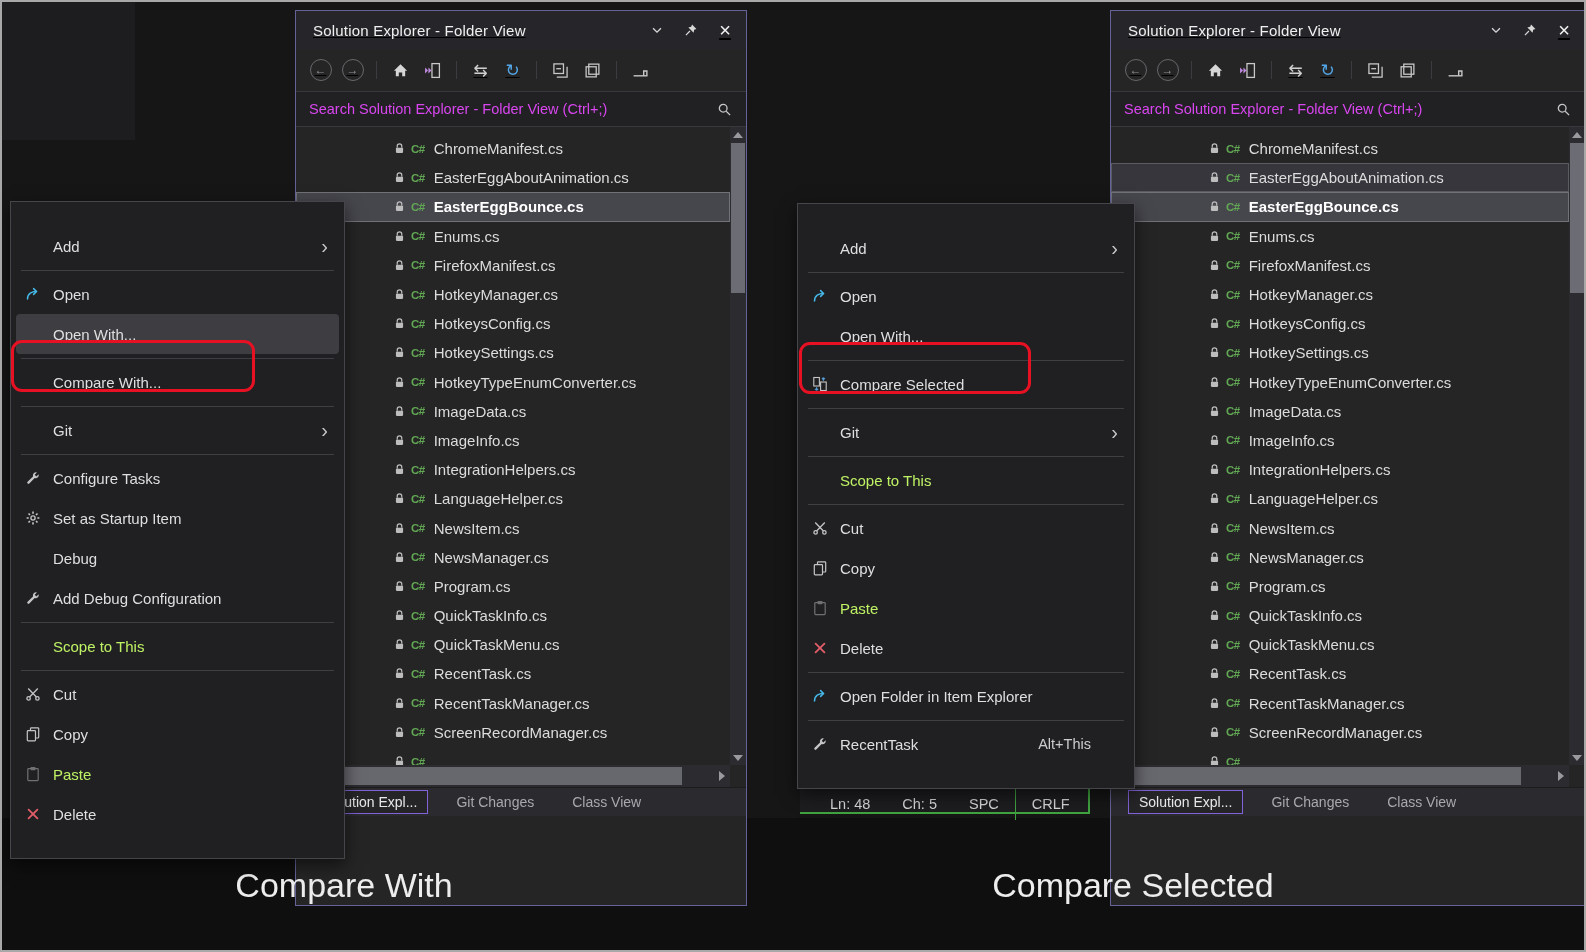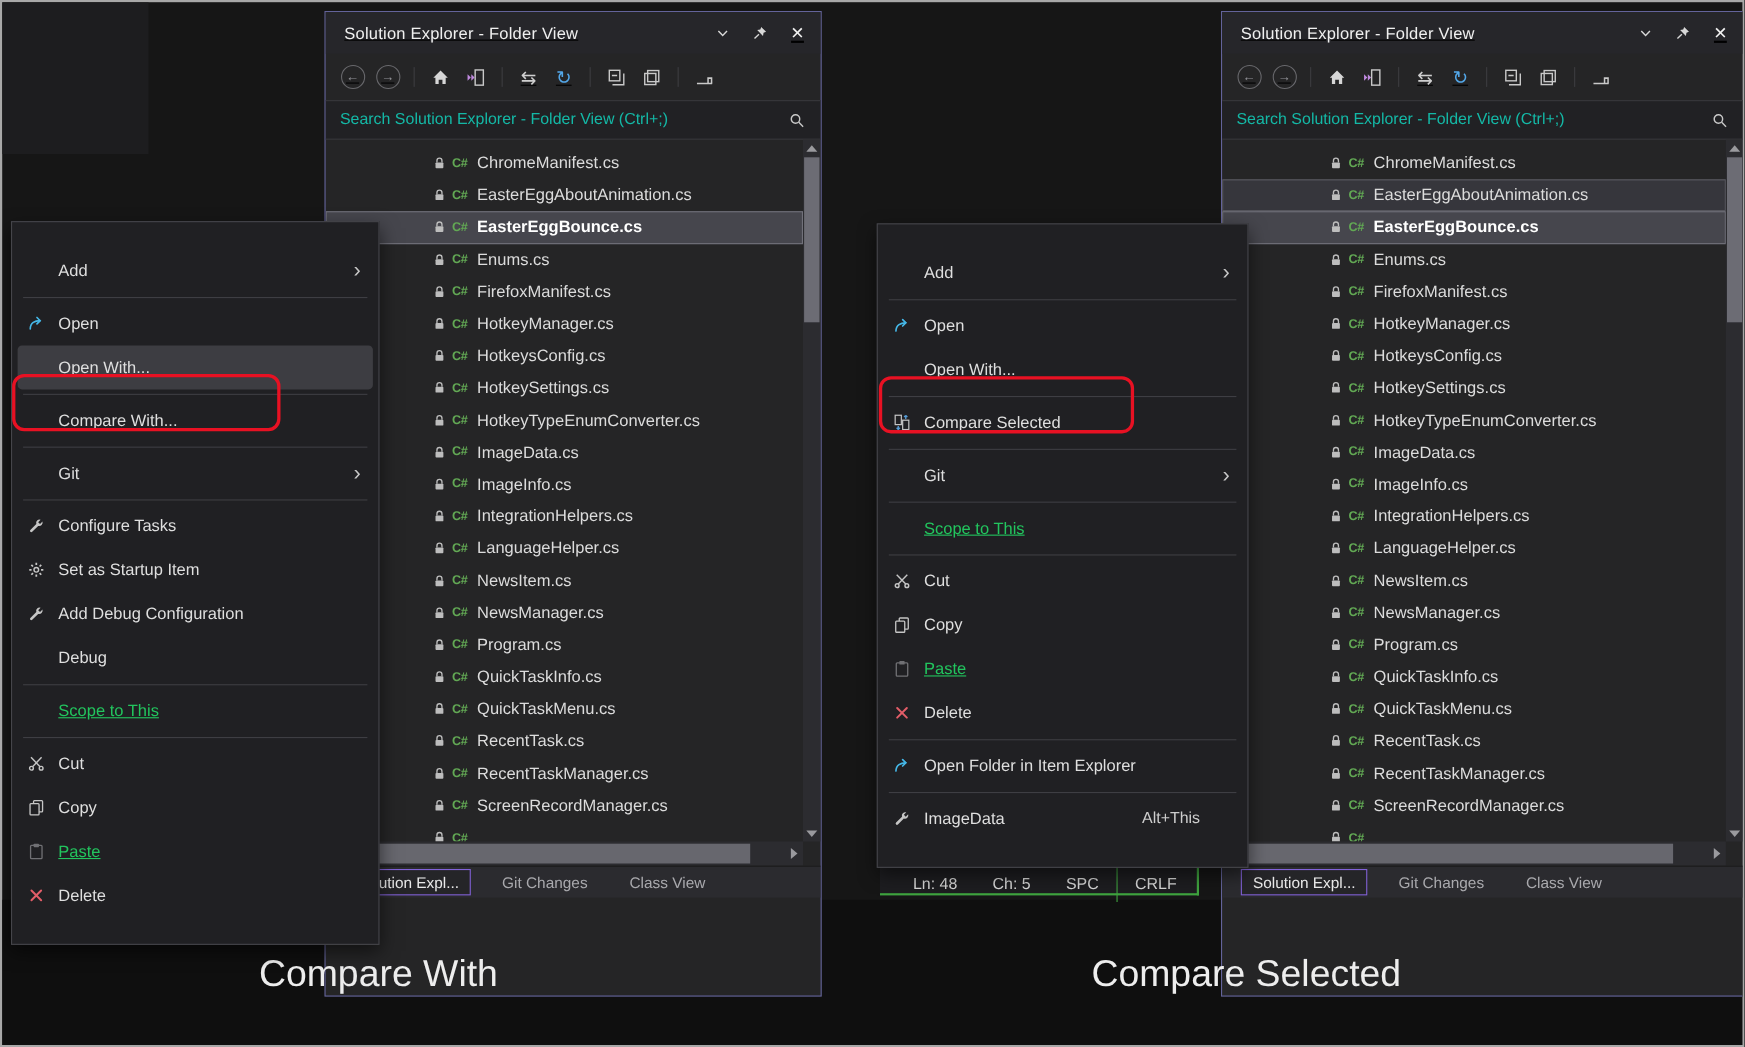--- a/index.html
+++ b/index.html
@@ -27,21 +27,21 @@
   .se-toolbar{height:42px;display:flex;align-items:center;padding:0 12px;gap:7px;}
   .tb-item{width:25px;height:25px;display:flex;align-items:center;justify-content:center;}
   .tb-sep{width:1px;height:18px;background:#3c3c40;margin:0 4px;}
   .tb-glyph{font-size:17px;color:#cfcfcf;line-height:1;}
   .circ{width:20px;height:20px;border:1px solid #68686c;border-radius:50%;display:flex;
     align-items:center;justify-content:center;font-size:12px;color:#939398;}
 
   .se-search{position:absolute;left:0;top:80px;right:0;height:36px;background:#212124;
     border-top:1px solid #38383c;border-bottom:1px solid #38383c;display:flex;align-items:center;
     padding:0 10px 0 13px;box-sizing:border-box;}
-  .se-search-text{font-size:14.5px;color:#14b8a6;white-space:nowrap;}
+  .se-search-text{font-size:14.5px;color:#d946ef;white-space:nowrap;}
   .se-search-icon{margin-left:auto;margin-right:4px;display:flex;}
 
   .se-list{position:absolute;left:0;top:116px;right:16px;height:638px;overflow:hidden;}
   .se-rows{position:absolute;left:0;top:7px;right:0;}
   .file-row{height:29.2px;display:flex;align-items:center;padding-left:97px;font-size:15px;
     color:#dcdcdc;box-sizing:border-box;white-space:nowrap;}
   .file-row .row-lock{margin-right:5px;display:flex;}
   .cs-badge{font-size:11.5px;font-weight:bold;color:#62a854;margin-right:9px;letter-spacing:-.5px;}
   .file-row.focused{background:#46464d;outline:1px solid #71717a;outline-offset:-1px;font-weight:bold;color:#fff;}
   .file-row.selected{background:#36363c;outline:1px solid #5a5a61;outline-offset:-1px;}
@@ -70,21 +70,21 @@
   
   .ctx-menu{position:absolute;background:#202023;border:1px solid #45454a;
     box-shadow:0 6px 16px rgba(0,0,0,.55);padding:24px 0;z-index:6;box-sizing:border-box;}
   #menu-left{left:8px;top:199px;width:335px;}
   #menu-right{left:795px;top:201px;width:338px;}
   .menu-item{height:40px;display:flex;align-items:center;margin:0 5px;padding:0 8px 0 9px;
     border-radius:4px;font-size:15px;color:#dfdfdf;white-space:nowrap;}
   .mi-icon{width:26px;min-width:26px;display:flex;align-items:center;}
   .mi-label{margin-left:2px;}
   .menu-item.hover{background:#3d3d42;}
-  .menu-item.disabled{color:#22c55e;text-decoration:underline;}
+  .menu-item.disabled{color:#bef264;}
   .mi-chevron{margin-left:auto;}
   .chev{font-size:20px;color:#c8c8c8;line-height:1;margin-right:3px;}
   .mi-shortcut{margin-left:auto;font-size:14.5px;color:#cdcdcd;padding-right:30px;}
   .menu-sep{height:1px;background:#3e3e43;margin:3.5px 10px;}
 
   
   .annotation-ring{position:absolute;border:3px solid #e81123;border-radius:11px;z-index:10;pointer-events:none;}
   #ring-left{left:9px;top:338px;width:238px;height:46px;}
   #ring-right{left:797px;top:340px;width:226px;height:46px;}
 
@@ -806,30 +806,30 @@
           <svg viewBox="0 0 16 16" width="16" height="16" fill="none" stroke="#c5c5c5">
             <circle cx="8" cy="8" r="2.1" stroke-width="1.3"></circle>
             <g stroke-width="1.6">
               <path d="M8 1.6v2.1M8 12.3v2.1M1.6 8h2.1M12.3 8h2.1M3.5 3.5l1.5 1.5M11 11l1.5 1.5M12.5 3.5 11 5M5 11l-1.5 1.5"></path>
             </g>
           </svg>
         </span>
         <span class="mi-label">Set as Startup Item</span>
       </div>
       <div class="menu-item  ">
+        <span class="mi-icon"></span>
+        <span class="mi-label">Debug</span>
+      </div>
+      <div class="menu-item  ">
         <span class="mi-icon">
           <svg viewBox="0 0 16 16" width="16" height="16">
             <path d="M13.6 4.2a3.1 3.1 0 0 1-3.9 3.9L4.3 13.5a1.2 1.2 0 0 1-1.7-1.7l5.4-5.4a3.1 3.1 0 0 1 3.9-3.9L9.7 4.7l1.7 1.7 2.2-2.2z" fill="#c5c5c5"></path>
           </svg>
         </span>
         <span class="mi-label">Add Debug Configuration</span>
-      </div>
-      <div class="menu-item  ">
-        <span class="mi-icon"></span>
-        <span class="mi-label">Debug</span>
       </div>
       <div class="menu-sep"></div>
       <div class="menu-item disabled ">
         <span class="mi-icon"></span>
         <span class="mi-label">Scope to This</span>
       </div>
       <div class="menu-sep"></div>
       <div class="menu-item  ">
         <span class="mi-icon">
           <svg viewBox="0 0 16 16" width="16" height="16" fill="none" stroke="#c5c5c5" stroke-width="1.3">
@@ -959,21 +959,21 @@
         </span>
         <span class="mi-label">Open Folder in Item Explorer</span>
       </div>
       <div class="menu-sep"></div>
       <div class="menu-item  ">
         <span class="mi-icon">
           <svg viewBox="0 0 16 16" width="16" height="16">
             <path d="M13.6 4.2a3.1 3.1 0 0 1-3.9 3.9L4.3 13.5a1.2 1.2 0 0 1-1.7-1.7l5.4-5.4a3.1 3.1 0 0 1 3.9-3.9L9.7 4.7l1.7 1.7 2.2-2.2z" fill="#c5c5c5"></path>
           </svg>
         </span>
-        <span class="mi-label">ImageData</span>
+        <span class="mi-label">RecentTask</span>
         <span class="mi-shortcut">Alt+This</span>
       </div>
     </nav>
 
   <div id="editor-corner">
     <div class="corner-top">
       <div class="scrollbtn">
           <i class="tri tri-down"></i>
         </div>
     </div>

